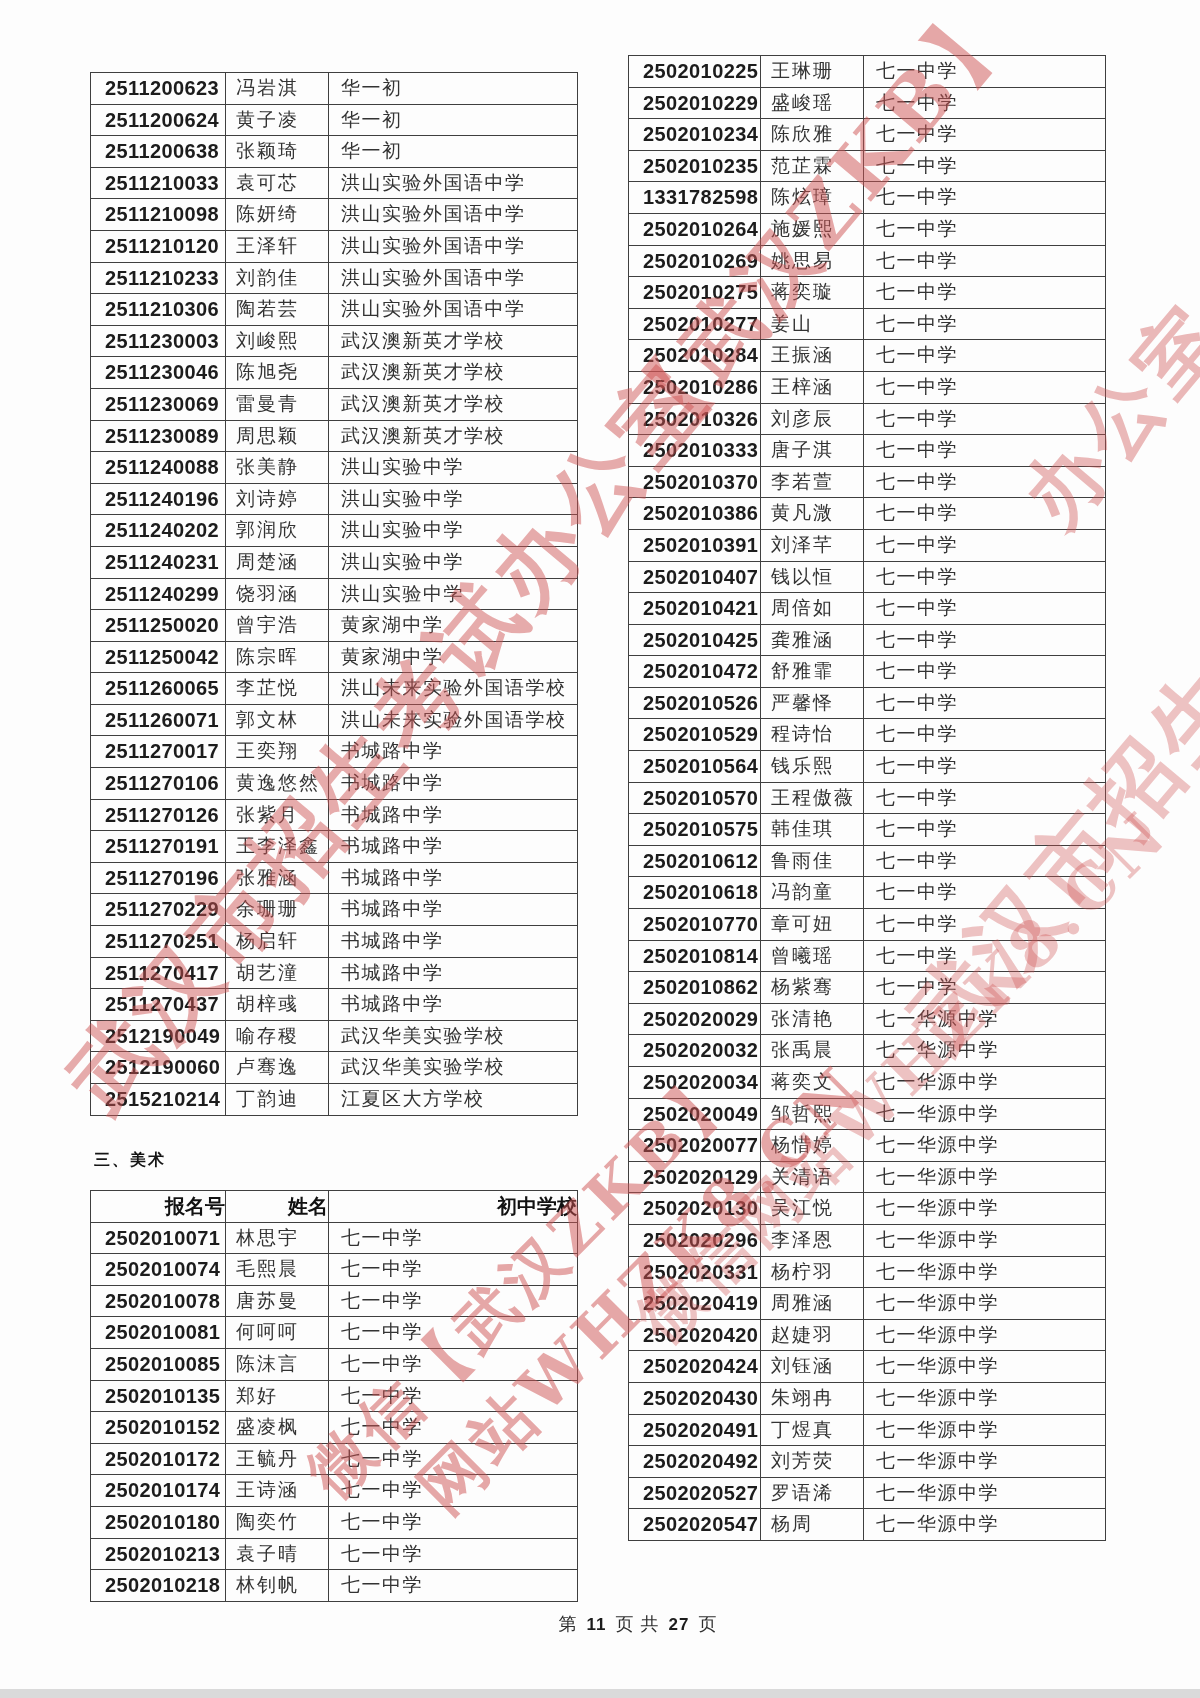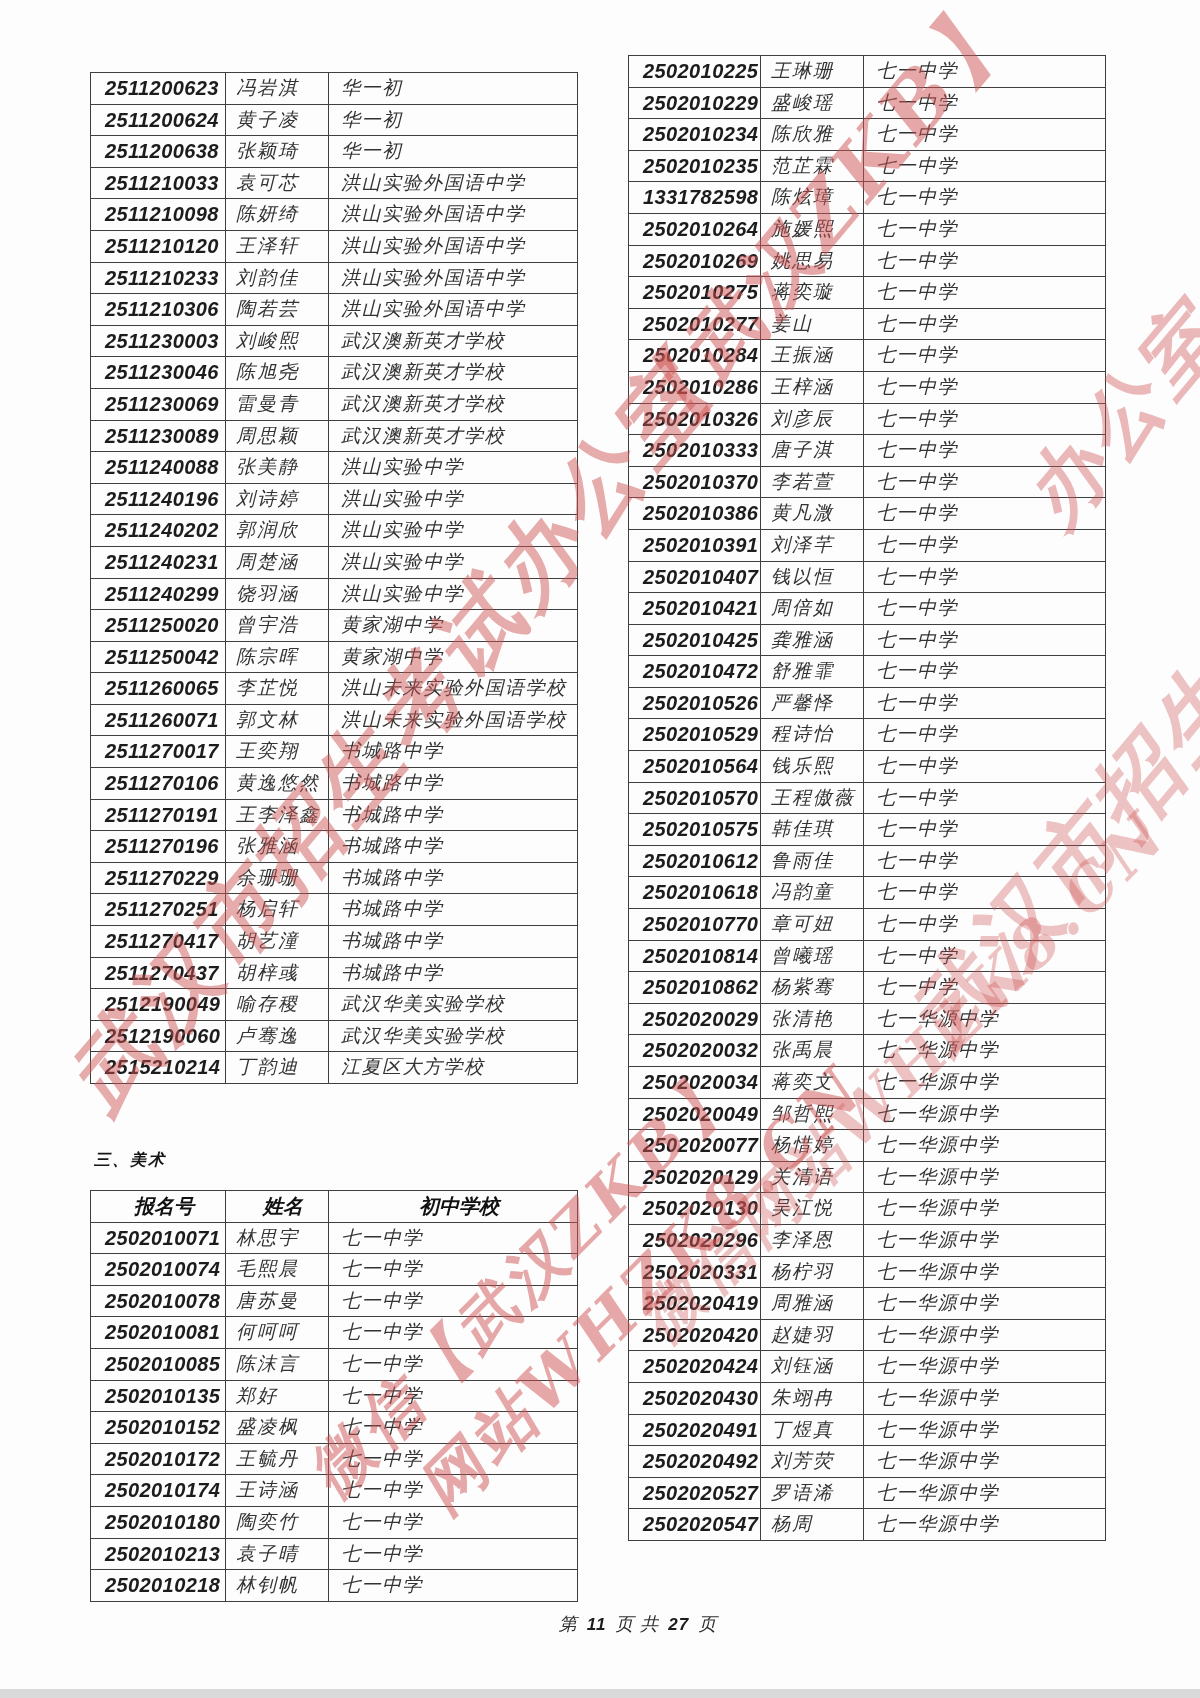--- a/index.html
+++ b/index.html
@@ -1,18 +1,18 @@
 <!DOCTYPE html>
 <html><head>
 <meta charset="utf-8">
 <style>
   html,body{margin:0;padding:0;background:#ffffff;}
   .page{
     position:relative; width:1200px; height:1698px; background:#fdfdfd;
-    overflow:hidden; font-family:"Liberation Serif","DejaVu Serif",serif;font-style:italic;
+    overflow:hidden; font-family:"Liberation Serif","DejaVu Serif",serif;
   }
   
   .tbl{
     position:absolute; border-collapse:collapse; table-layout:fixed;
     background:transparent;
   }
   .tbl, .tbl td, .tbl th{ border:1.7px solid #3f3f3f; }
   .tbl td, .tbl th{
     height:30.6px; line-height:30.6px; padding:0 0 0 12px;
     white-space:nowrap; overflow:hidden; vertical-align:middle;
@@ -25,21 +25,21 @@
   .tbl td:nth-child(2){
     font-family:"Liberation Serif","DejaVu Serif",serif;
     font-size:19px; color:#333; letter-spacing:2px; padding-left:10px;
   }
   .tbl td:nth-child(3){
     font-family:"Liberation Serif","DejaVu Serif",serif;
     font-size:19px; color:#333; letter-spacing:1.5px;
   }
   .tbl th{
     font-family:"Liberation Sans","DejaVu Sans",sans-serif;
-    font-weight:700; font-size:20px; color:#111; text-align:center;margin-top:40px;
+    font-weight:700; font-size:20px; color:#111; text-align:right;margin-top:40px;
   }
   .lt .c1{width:135px}.lt .c2{width:103px}.lt .c3{width:249px}
   .rt .c1{width:132px}.rt .c2{width:103px}.rt .c3{width:242px}
   #t-left-top{left:90px; top:72px; width:487px;}
   #t-left-bottom{left:90px; top:1190px; width:487px;}
   #t-right{left:628px; top:55px; width:477px;}
 
   .section-title{
     position:absolute; left:94px; top:1150px;
     font-family:"Liberation Sans","DejaVu Sans",sans-serif;
@@ -182,20 +182,25 @@
           <td>洪山未来实验外国语学校</td>
         </tr>
         <tr>
           <td>2511270017</td>
           <td>王奕翔</td>
           <td>书城路中学</td>
         </tr>
         <tr>
           <td>2511270106</td>
           <td>黄逸悠然</td>
+          <td>书城路中学</td>
+        </tr>
+        <tr>
+          <td>2511270126</td>
+          <td>张紫月</td>
           <td>书城路中学</td>
         </tr>
         <tr>
           <td>2511270191</td>
           <td>王李泽鑫</td>
           <td>书城路中学</td>
         </tr>
         <tr>
           <td>2511270196</td>
           <td>张雅涵</td>

